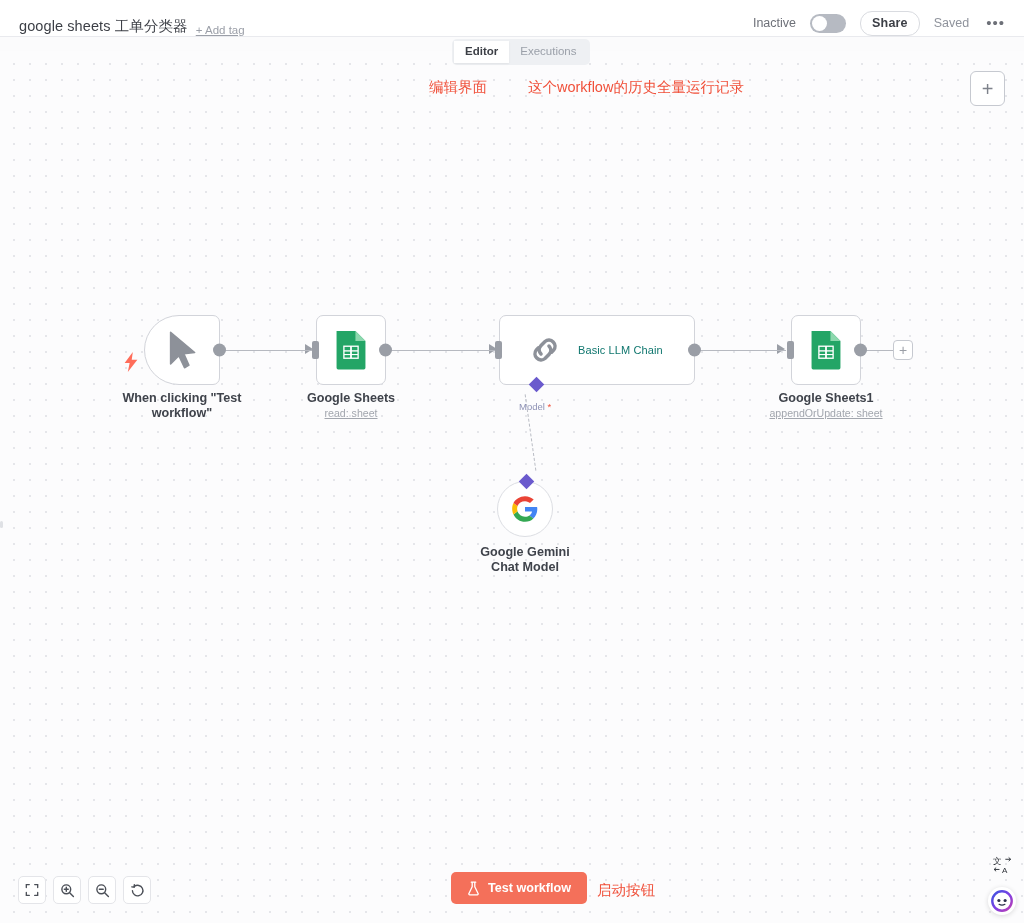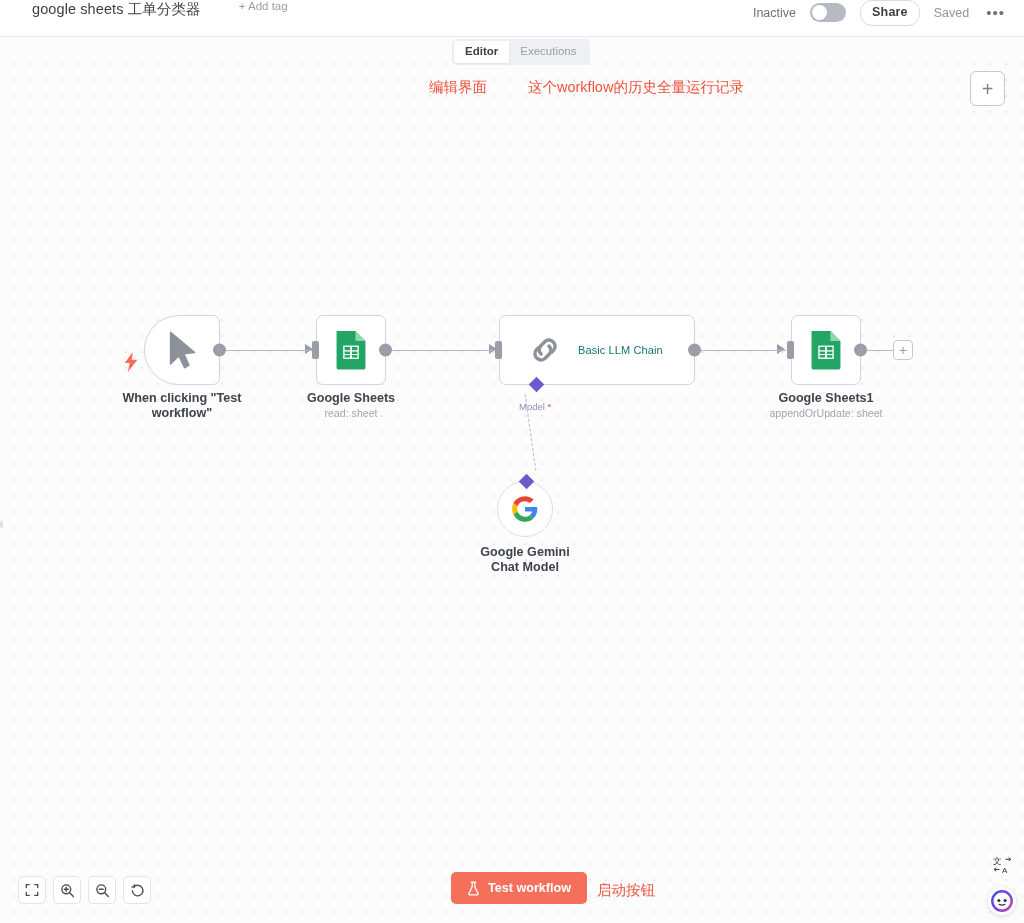--- a/index.html
+++ b/index.html
@@ -7,29 +7,29 @@
     width: 1024px; height: 923px;
     font-family: "Liberation Sans", sans-serif;
     background: #fbfbfc; overflow: hidden;
   }
   #app { position: relative; width: 1024px; height: 923px; }
 
   
   .header {
     position: absolute; left: 0; top: 0; width: 1024px; height: 37px;
     background: #ffffff; border-bottom: 1px solid #e9eaee;
-    display: flex; align-items: flex-start; z-index: 40; padding-left: 13px;
+    display: flex; align-items: flex-end; z-index: 40;
   }
   .wf-title {
     margin-left: 19px; font-size: 14.5px; color: #3c3f46;
     letter-spacing: .1px; white-space: nowrap;
   }
   .add-tag {
-    margin-left: 38px; font-size: 11.5px; color: #9b9fa8;
-    cursor: pointer; white-space: nowrap;
+    margin-left: 8px; font-size: 11.5px; color: #9b9fa8;
+    cursor: pointer; white-space: nowrap; text-decoration: underline;
   }
   .header-right {
     margin-left: auto; display: flex; align-items: center;
     gap: 14px; margin-right: 16px;
   }
   .inactive-label { font-size: 12.5px; color: #6d7078; }
   .toggle {
     width: 36px; height: 19px; border-radius: 10px; background: #b6bac2;
     position: relative; cursor: pointer; flex: none;
   }
@@ -92,21 +92,21 @@
   .wide-box { width: 196px; height: 70px; justify-content: flex-start; }
   .node-label {
     position: absolute; top: 76px; left: 50%; transform: translateX(-50%);
     font-size: 12.6px; font-weight: 700; color: #3f434b;
     text-align: center; white-space: nowrap; line-height: 15px;
   }
   .node-label.two-line { white-space: normal; width: 136px; }
   .node-sub {
     position: absolute; left: 50%; transform: translateX(-50%);
     font-size: 10.6px; color: #a2a6ae; text-align: left;
-    white-space: nowrap; top: 92px;
+    white-space: nowrap; top: 92px; text-decoration: underline;
   }
 
   
   .bolt {
     position: absolute; left: -22px; top: 36px; width: 16px; height: 20px;
   }
 
   
   .port-out {
     position: absolute; right: -6.5px; top: 50%;

